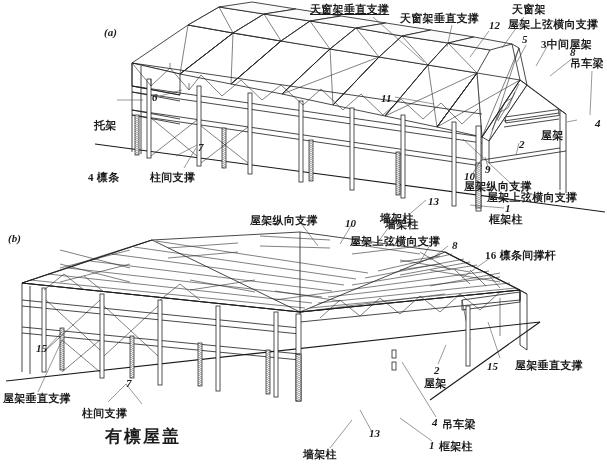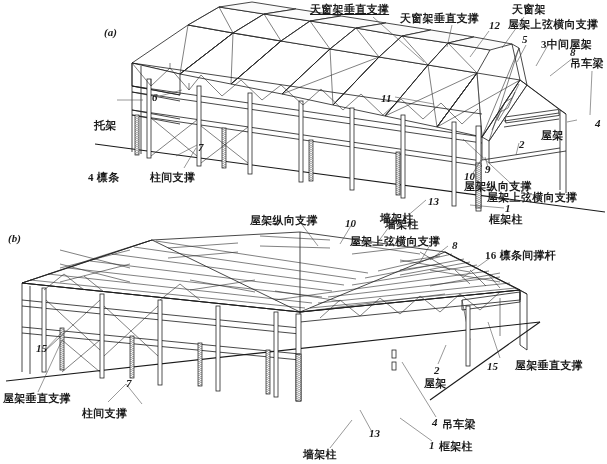--- a/index.html
+++ b/index.html
@@ -380,20 +380,21 @@
   <div class="lbl num" style="left:428px;top:196px;">13</div>
   <div class="lbl cn" style="left:385px;top:219px;">墙架柱</div>
   <div class="lbl num" style="left:464px;top:171px;">10</div>
   <div class="lbl num" style="left:485px;top:164px;">9</div>
   <div class="lbl cn" style="left:464px;top:181px;">屋架纵向支撑</div>
   <div class="lbl cn" style="left:487px;top:192px;">屋架上弦横向支撑</div>
   <div class="lbl num" style="left:505px;top:203px;">1</div>
   <div class="lbl cn" style="left:489px;top:214px;">框架柱</div>
 
   <div class="lbl fig" style="left:8px;top:233px;">(b)</div>
+  <div class="lbl cn-big" style="left:105px;top:428px;">有檩屋盖</div>
 
   <div class="lbl cn" style="left:250px;top:215px;">屋架纵向支撑</div>
   <div class="lbl num" style="left:345px;top:218px;">10</div>
   <div class="lbl cn" style="left:380px;top:213px;">墙架柱</div>
   <div class="lbl cn" style="left:350px;top:236px;">屋架上弦横向支撑</div>
   <div class="lbl num" style="left:452px;top:240px;">8</div>
   <div class="lbl cn" style="left:485px;top:250px;">16 檩条间撑杆</div>
   <div class="lbl num" style="left:487px;top:361px;">15</div>
   <div class="lbl cn" style="left:515px;top:360px;">屋架垂直支撑</div>
   <div class="lbl num" style="left:434px;top:365px;">2</div>

